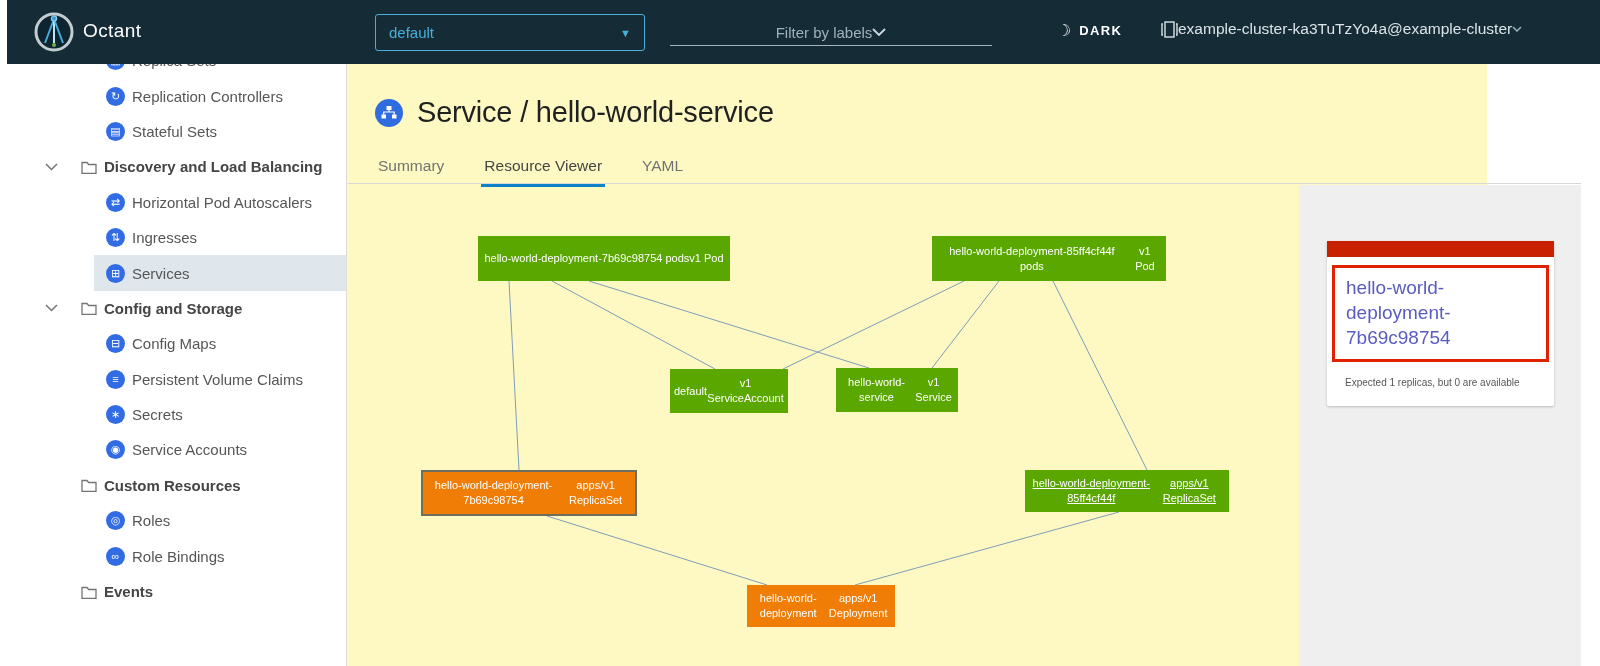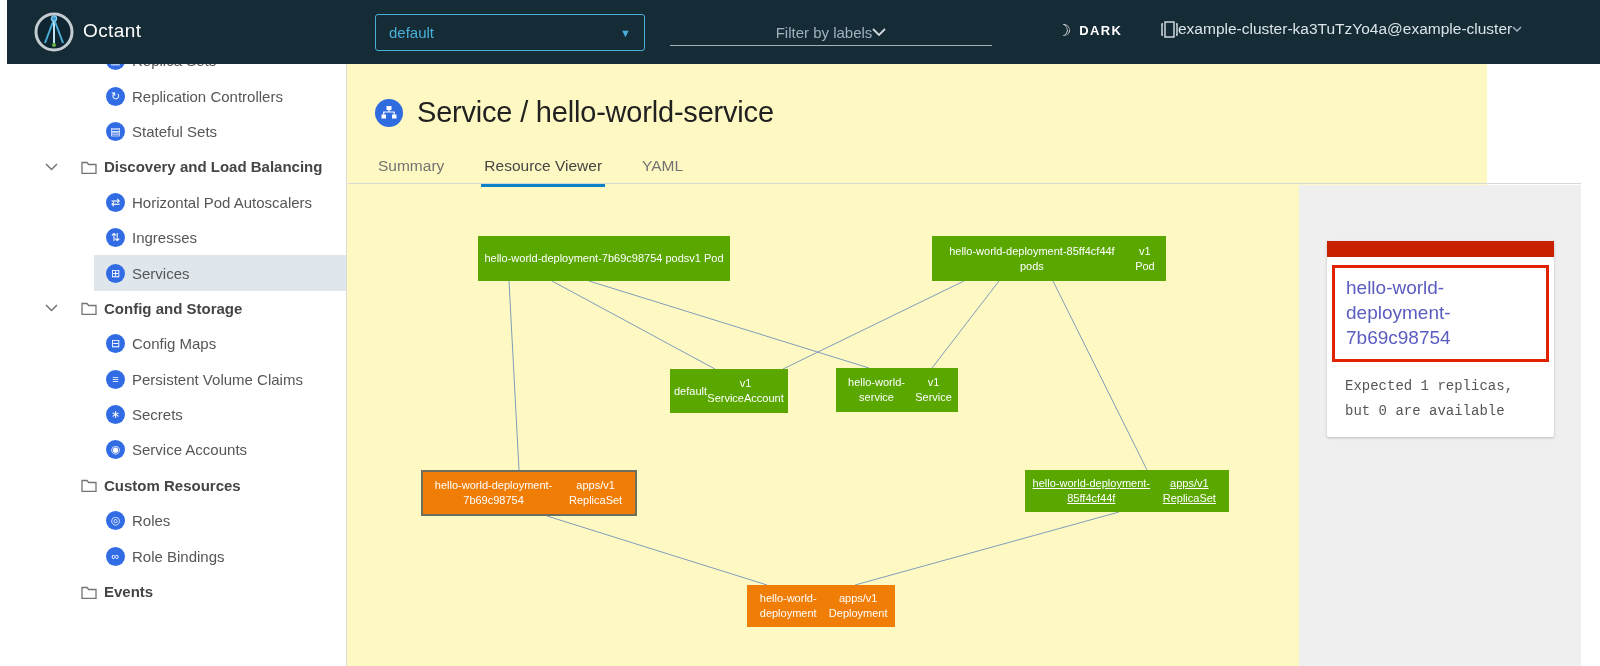--- a/index.html
+++ b/index.html
@@ -73,22 +73,22 @@
     background:#f0eff0; }
   .right-strip { position:absolute; left:1574px; top:64px; width:26px; height:602px;
     background:#ffffff; }
   .card { position:absolute; left:28px; top:56px; width:227px; background:#fff;
     box-shadow:0 1px 3px rgba(0,0,0,.22); border-radius:2px; }
   .card-status-bar { height:16px; background:#c92100; }
   .alert-box { margin:8px 5px 12px 5px; border:3px solid #e12200;
     padding:7px 18px 9px 11px; }
   .resource-link { color:#5b5cc0; font-size:19px; line-height:1.32;
     text-decoration:none; overflow-wrap:break-word; display:block; cursor:pointer; }
-  .status-message { color:#565656; font-size:14px; line-height:1.75;
-    margin:0 12px 14px 18px;font-family:Liberation Mono, monospace; }
+  .status-message { color:#565656; font-size:10px; line-height:1.75;
+    margin:0 12px 14px 18px; }
 </style>
 </head>
 <body>
 
 <div class="app">
 
   <header class="header">
     <div class="logo">
       <svg width="40" height="40" viewBox="0 0 40 40">
         <circle cx="20" cy="20" r="18" fill="#0e2531" stroke="#c3ccd1" stroke-width="3"></circle>

